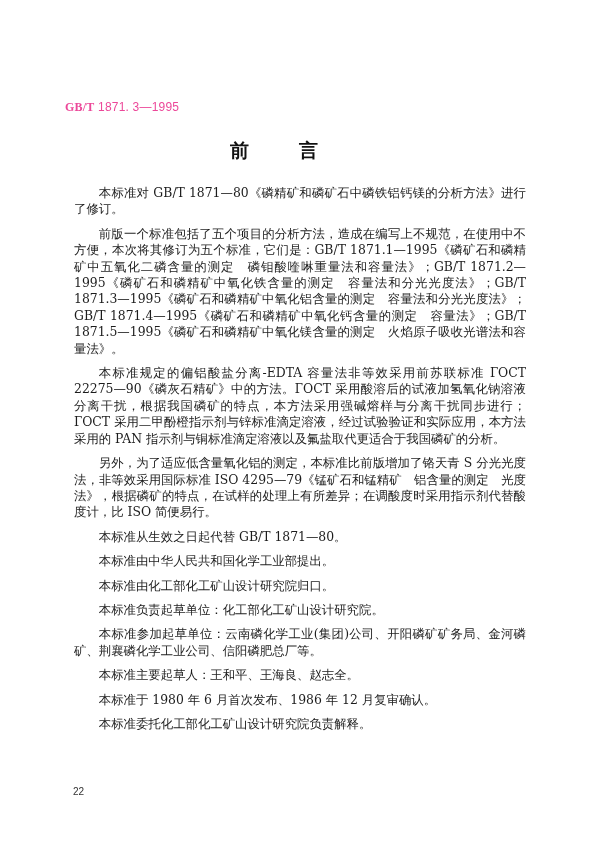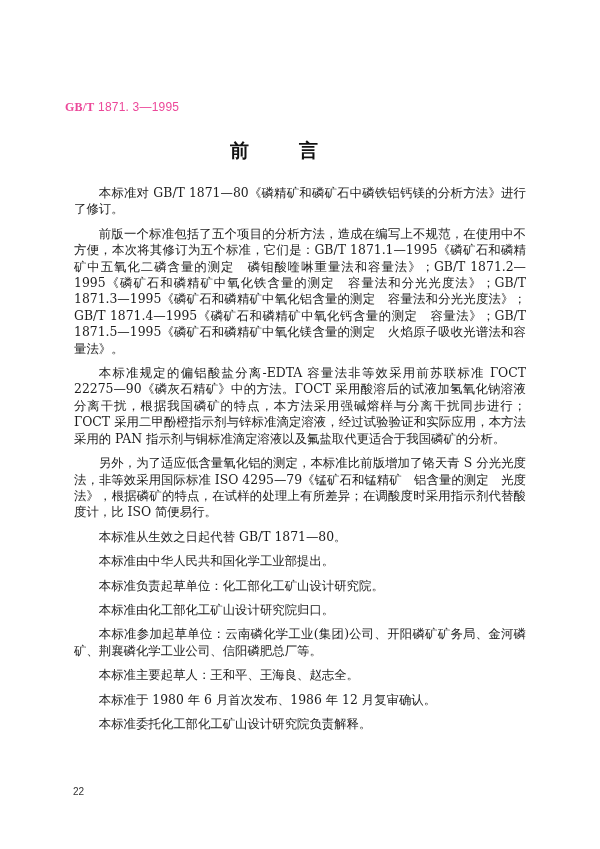--- a/index.html
+++ b/index.html
@@ -72,21 +72,21 @@
 
 <div class="title">前言</div>
 
 <div class="body-text">
   <p>本标准对 GB/T 1871—80《磷精矿和磷矿石中磷铁铝钙镁的分析方法》进行了修订。</p>
   <p>前版一个标准包括了五个项目的分析方法，造成在编写上不规范，在使用中不方便，本次将其修订为五个标准，它们是：GB/T 1871.1—1995《磷矿石和磷精矿中五氧化二磷含量的测定　磷钼酸喹啉重量法和容量法》；GB/T 1871.2—1995《磷矿石和磷精矿中氧化铁含量的测定　容量法和分光光度法》；GB/T 1871.3—1995《磷矿石和磷精矿中氧化铝含量的测定　容量法和分光光度法》；GB/T 1871.4—1995《磷矿石和磷精矿中氧化钙含量的测定　容量法》；GB/T 1871.5—1995《磷矿石和磷精矿中氧化镁含量的测定　火焰原子吸收光谱法和容量法》。</p>
   <p>本标准规定的偏铝酸盐分离-EDTA 容量法非等效采用前苏联标准 ГОСТ 22275—90《磷灰石精矿》中的方法。ГОСТ 采用酸溶后的试液加氢氧化钠溶液分离干扰，根据我国磷矿的特点，本方法采用强碱熔样与分离干扰同步进行；ГОСТ 采用二甲酚橙指示剂与锌标准滴定溶液，经过试验验证和实际应用，本方法采用的 PAN 指示剂与铜标准滴定溶液以及氟盐取代更适合于我国磷矿的分析。</p>
   <p>另外，为了适应低含量氧化铝的测定，本标准比前版增加了铬天青 S 分光光度法，非等效采用国际标准 ISO 4295—79《锰矿石和锰精矿　铝含量的测定　光度法》，根据磷矿的特点，在试样的处理上有所差异；在调酸度时采用指示剂代替酸度计，比 ISO 简便易行。</p>
   <p>本标准从生效之日起代替 GB/T 1871—80。</p>
   <p>本标准由中华人民共和国化学工业部提出。</p>
+  <p>本标准由化工部化工矿山设计研究院归口。</p>
   <p>本标准负责起草单位：化工部化工矿山设计研究院。</p>
-  <p>本标准由化工部化工矿山设计研究院归口。</p>
   <p>本标准参加起草单位：云南磷化学工业(集团)公司、开阳磷矿矿务局、金河磷矿、荆襄磷化学工业公司、信阳磷肥总厂等。</p>
   <p>本标准主要起草人：王和平、王海良、赵志全。</p>
   <p>本标准于 1980 年 6 月首次发布、1986 年 12 月复审确认。</p>
   <p>本标准委托化工部化工矿山设计研究院负责解释。</p>
 </div>
 
 <div class="page-number">22</div>
 
 </body></html>

